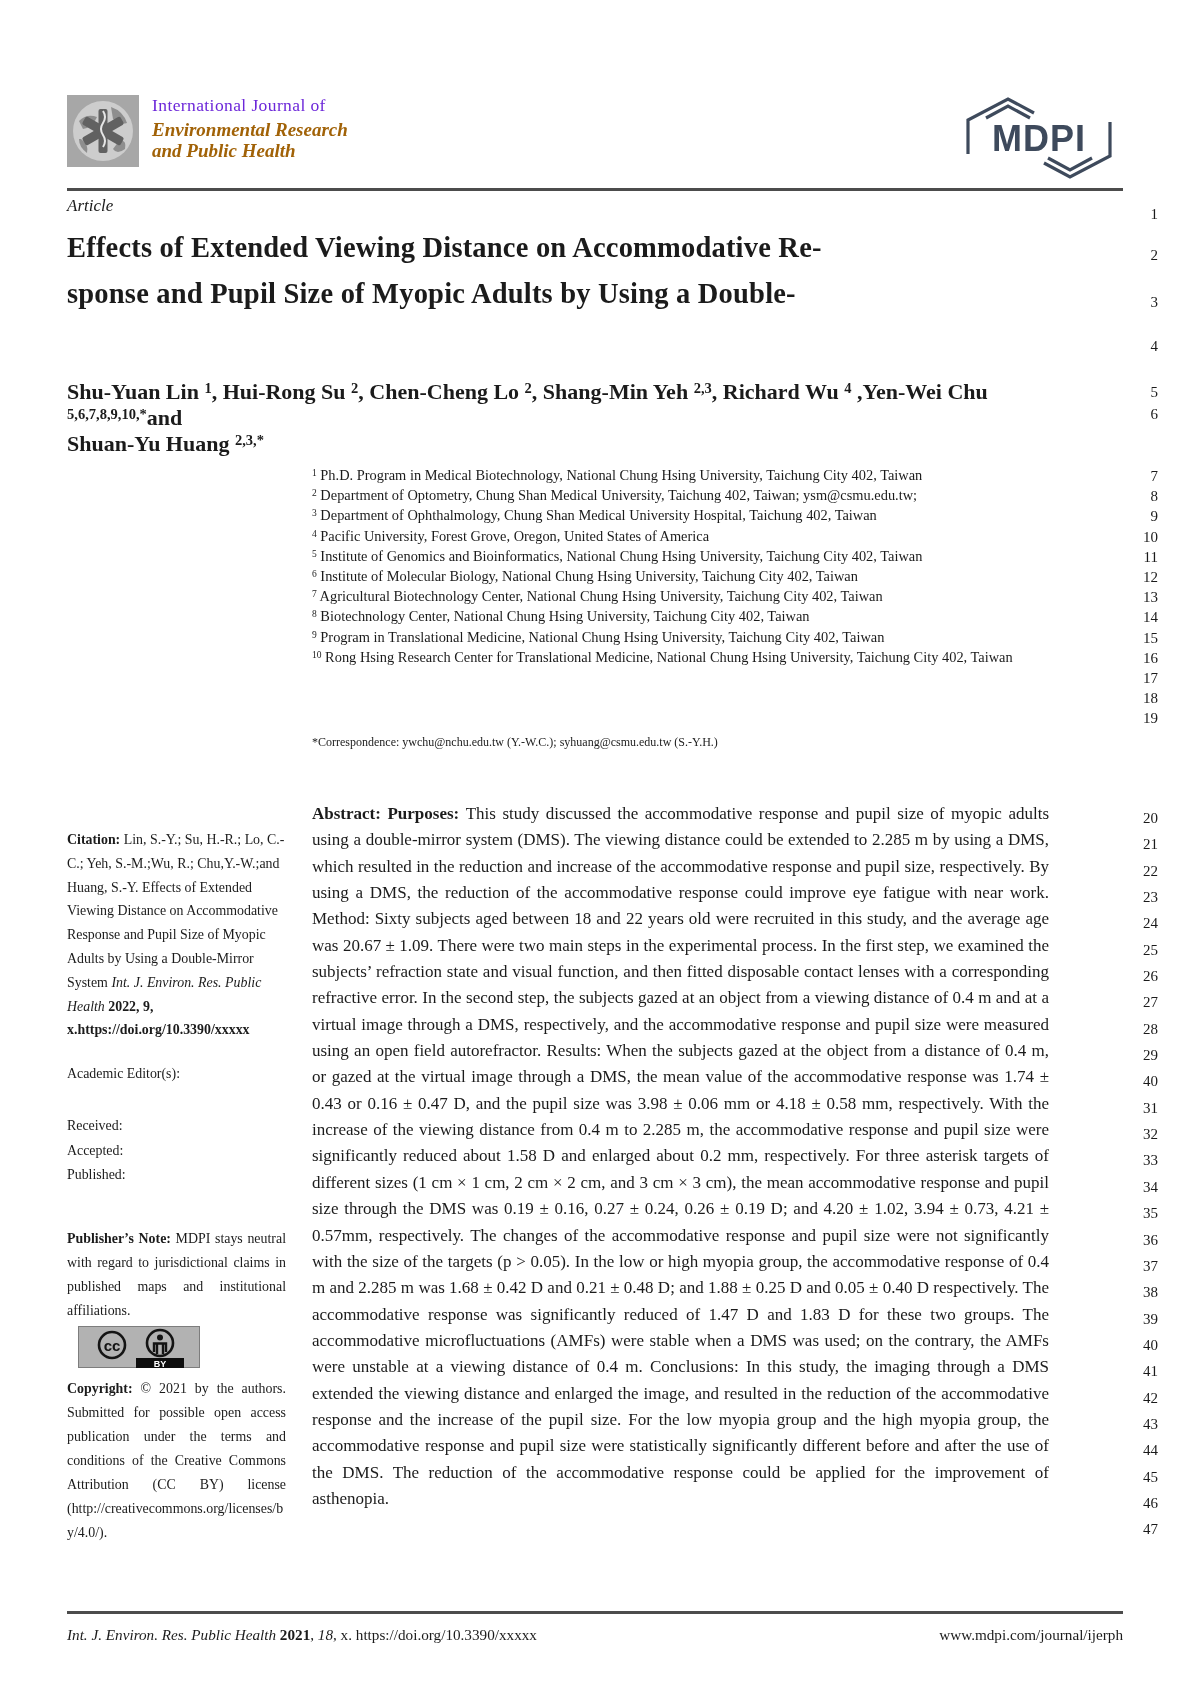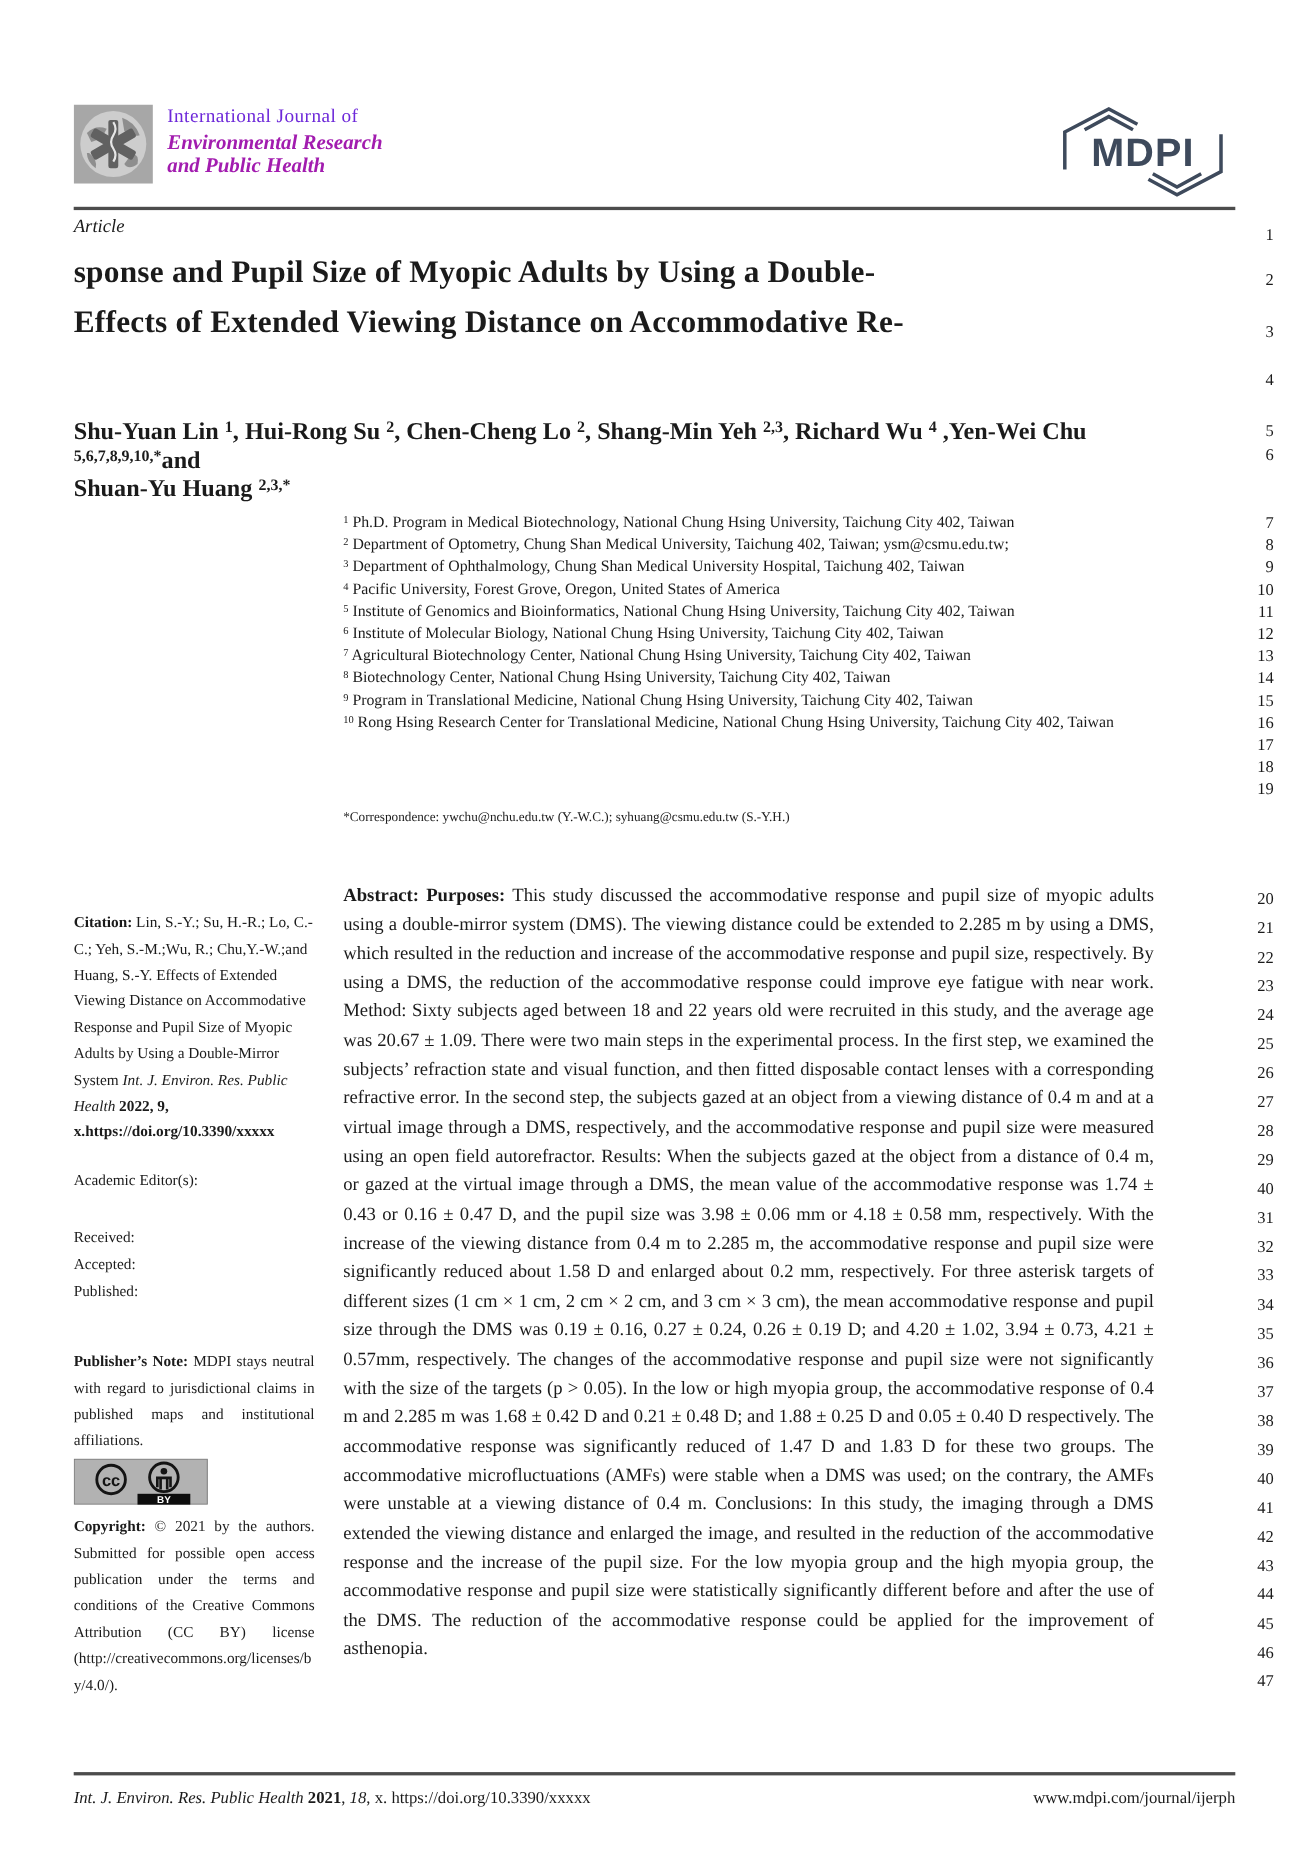--- a/index.html
+++ b/index.html
@@ -6,39 +6,39 @@
   .page{position:relative;width:1190px;height:1683px;background:#fff;overflow:hidden;
         font-family:"Liberation Serif",serif;color:#1b1b1b;}
   .rule{position:absolute;left:67px;width:1056px;height:3px;background:#4c4c4c;}
   .hdr-rule{top:188px;}
   .ftr-rule{top:1611px;}
 
   
   .globe{position:absolute;left:67px;top:95px;width:72px;height:72px;}
   .jname{position:absolute;left:152px;top:97px;line-height:1;}
   .jname .l1{font-size:17.5px;color:#6d28d9;letter-spacing:.4px;margin-bottom:4px;}
-  .jname .l2,.jname .l3{font-size:19px;font-weight:bold;font-style:italic;color:#a21caf;line-height:21px;}
+  .jname .l2,.jname .l3{font-size:19px;font-weight:bold;font-style:italic;color:#a16207;line-height:21px;}
   .mdpi{position:absolute;left:958px;top:96px;width:162px;height:84px;}
 
   
   .article-label{position:absolute;left:67px;top:196px;font-style:italic;font-size:17px;}
   .title{position:absolute;left:67px;top:225px;width:985px;font-weight:bold;font-size:28.5px;line-height:46.2px;letter-spacing:.2px;}
   .authors{position:absolute;left:67px;top:379px;width:985px;font-weight:bold;font-size:22px;line-height:25.8px;}
 
   
   .affil{position:absolute;left:312px;top:465px;width:737px;font-size:14.4px;line-height:20.2px;}
   .corr{position:absolute;left:312px;top:732px;width:737px;font-size:12px;line-height:20.2px;}
   .abstract{position:absolute;left:312px;top:801px;width:737px;font-size:17px;line-height:26.35px;text-align:justify;}
 
   
   .cit{position:absolute;left:67px;top:828px;width:219px;font-size:13.9px;line-height:23.8px;overflow-wrap:anywhere;}
   .acad{position:absolute;left:67px;top:1066px;width:219px;font-size:13.9px;}
   .dates{position:absolute;left:67px;top:1114px;width:219px;font-size:13.9px;line-height:24.6px;}
   .pubnote{position:absolute;left:67px;top:1227px;width:219px;font-size:13.9px;line-height:24px;text-align:justify;}
-  .ccbadge{position:absolute;left:67px;top:1326px;width:122px;height:42px;}
+  .ccbadge{position:absolute;left:78px;top:1326px;width:122px;height:42px;}
   .copyright{position:absolute;left:67px;top:1377px;width:219px;font-size:13.9px;line-height:24px;text-align:justify;overflow-wrap:anywhere;}
 
   
   .lnA,.lnB,.lnC{position:absolute;left:1128px;width:30px;font-size:15px;color:#1a1a1a;text-align:right;}
   .lnA{top:0;height:100%;}
   .lnA div{position:absolute;right:0;}
   .lnA div:nth-child(1){top:206px}.lnA div:nth-child(2){top:247px}.lnA div:nth-child(3){top:294px}
   .lnA div:nth-child(4){top:338px}.lnA div:nth-child(5){top:384px}.lnA div:nth-child(6){top:406px}
   .lnB{top:466px;} .lnB div{height:20.2px;line-height:20.2px;}
   .lnC{top:805px;} .lnC div{height:26.35px;line-height:26.35px;}
@@ -85,22 +85,22 @@
         <path d="M 152,26 L 152,60 L 112,81 L 86,67"></path>
         <path d="M 134,62 L 112,74 L 90,62"></path>
       </g>
       <text x="81" y="55" text-anchor="middle" font-family="Liberation Sans, sans-serif" font-weight="bold" font-size="36" letter-spacing="1" fill="#3e4a5c">MDPI</text>
     </svg>
   </div>
   <div class="rule hdr-rule"></div>
 
   <div class="article-label">Article</div>
   <div class="title">
+    <div>Effects of Extended Viewing Distance on Accommodative Re-</div>
     <div>sponse and Pupil Size of Myopic Adults by Using a Double-</div>
-    <div>Effects of Extended Viewing Distance on Accommodative Re-</div>
   </div>
   <div class="authors">
     <div><span>Shu-Yuan Lin </span><span class="sup">1</span><span>, Hui-Rong Su </span><span class="sup">2</span><span>, Chen-Cheng Lo </span><span class="sup">2</span><span>, Shang-Min Yeh </span><span class="sup">2,3</span><span>, Richard Wu </span><span class="sup">4</span><span> ,Yen-Wei Chu </span><span class="sup">5,6,7,8,9,10,*</span><span>and</span></div>
     <div><span>Shuan-Yu Huang </span><span class="sup">2,3,*</span></div>
   </div>
 
   <div class="affil">
     <div><span class="sup">1</span><span> Ph.D. Program in Medical Biotechnology, National Chung Hsing University, Taichung City 402, Taiwan</span></div>
     <div><span class="sup">2</span><span> Department of Optometry, Chung Shan Medical University, Taichung 402, Taiwan; ysm@csmu.edu.tw;</span></div>
     <div><span class="sup">3</span><span> Department of Ophthalmology, Chung Shan Medical University Hospital, Taichung 402, Taiwan</span></div>

